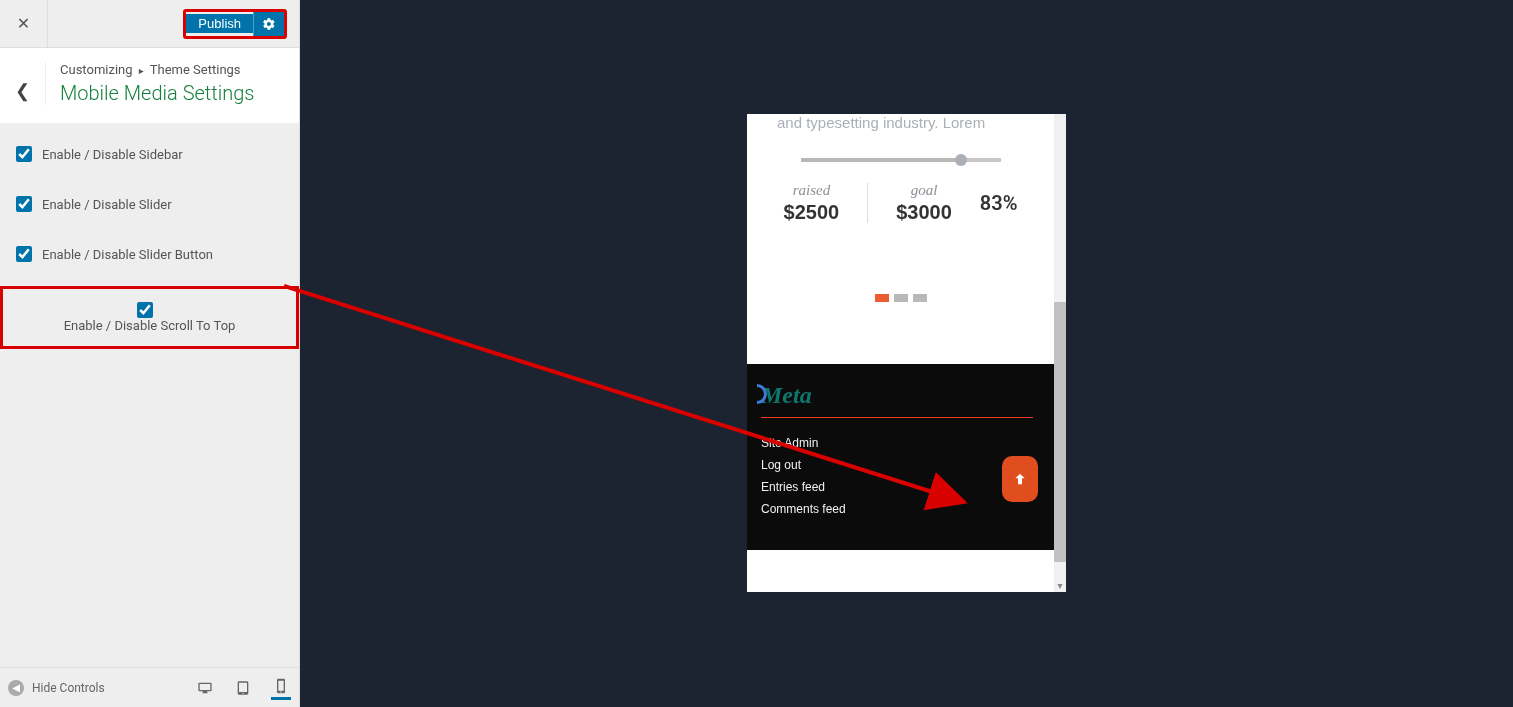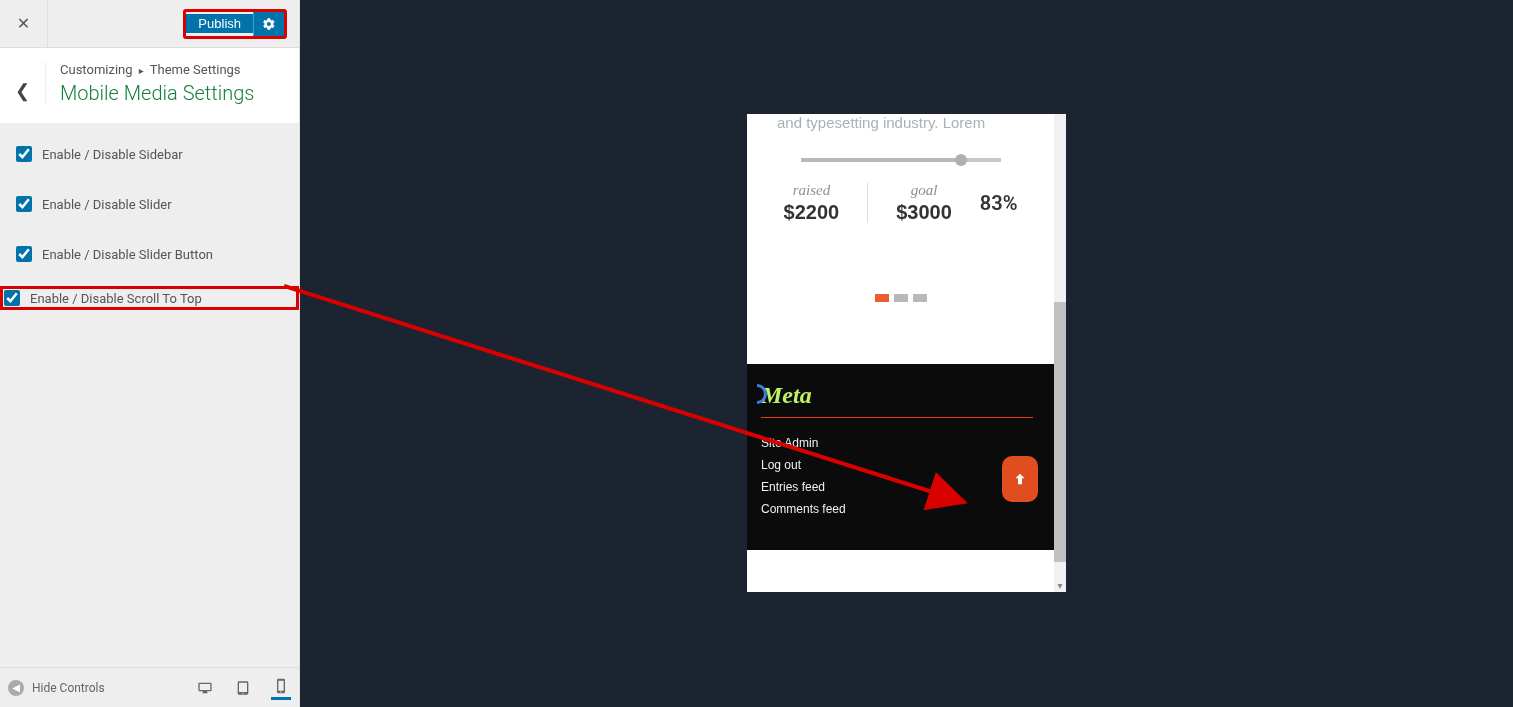--- a/index.html
+++ b/index.html
@@ -13,21 +13,21 @@
   .gear-btn { background: #0073aa; color: #fff; border: none; border-left: 1px solid rgba(255,255,255,0.3); padding: 5px 8px; cursor: pointer; display: flex; align-items: center; justify-content: center; }
   .gear-btn svg { width: 14px; height: 14px; fill: #fff; }
   .nav-head { display: flex; align-items: flex-start; padding: 14px 14px 18px 0; border-bottom: 1px solid #eee; }
   .back-btn { width: 46px; display: flex; align-items: center; justify-content: center; cursor: pointer; color: #444; padding-top: 14px; font-size: 18px; border-right: 1px solid #eee; align-self: stretch; margin-right: 14px; }
   .crumbs { font-size: 13px; color: #555; }
   .crumbs .arrow { margin: 0 3px; font-size: 10px; }
   .section-title { font-size: 20px; color: #15803d; font-weight: 300; margin-top: 4px; }
   .options { flex: 1; background: #eee; padding: 12px 0; }
   .opt { display: flex; align-items: center; padding: 10px 16px; font-size: 13px; color: #555; cursor: pointer; margin-bottom: 14px; }
   .opt input { margin-right: 10px; width: 16px; height: 16px; accent-color: #0073aa; }
-  .opt.highlight { outline: 3px solid #d90000; outline-offset: -3px; padding: 4px; margin: 0 0 0 0; }
+  .opt.highlight { outline: 3px solid #d90000; outline-offset: -3px; padding: 16px; margin: 0 0 0 0; flex-direction: column; }
   .footer-bar { height: 40px; border-top: 1px solid #ddd; background: #eee; display: flex; align-items: center; justify-content: space-between; padding: 0 8px; }
   .hide-controls { display: flex; align-items: center; font-size: 12px; color: #666; cursor: pointer; }
   .hide-controls .circ { width: 16px; height: 16px; border-radius: 50%; background: #aaa; color: #fff; display: flex; align-items: center; justify-content: center; font-size: 10px; margin-right: 8px; }
   .devices { display: flex; gap: 18px; }
   .dev { cursor: pointer; color: #666; display: flex; align-items: center; justify-content: center; width: 20px; height: 24px; }
   .dev.active { border-bottom: 3px solid #0073aa; }
   .dev svg { width: 16px; height: 16px; fill: #666; }
 
   .preview-area { flex: 1; position: relative; display: flex; align-items: flex-start; justify-content: center; }
   .phone { width: 319px; height: 478px; background: #fff; margin-top: 114px; position: relative; overflow: hidden; }
@@ -43,21 +43,21 @@
   .stats { display: flex; justify-content: center; gap: 28px; margin-top: 20px; align-items: flex-start; }
   .stat { text-align: center; }
   .stat .lbl { font-style: italic; color: #8b9096; font-size: 15px; font-family: Georgia, serif; }
   .stat .val { color: #333; font-weight: 600; font-size: 20px; margin-top: 2px; font-family: "Segoe UI Semibold", sans-serif; }
   .stat.pct { color: #333; font-weight: 600; font-size: 20px; align-self: center; }
   .divider { width: 1px; height: 40px; background: #ddd; align-self: center; }
   .dots { display: flex; justify-content: center; gap: 5px; margin-top: 70px; }
   .dot { width: 14px; height: 8px; background: #b8b8b8; }
   .dot.active { background: #ec5b31; }
   .meta-foot { background: #0b0b0b; margin-top: 62px; padding: 18px 14px 30px; position: relative; }
-  .meta-title { color: #bef264; font-family: Georgia, "Times New Roman", serif; font-style: italic; font-size: 24px; font-weight: bold; position: relative; }
+  .meta-title { color: #0f766e; font-family: Georgia, "Times New Roman", serif; font-style: italic; font-size: 24px; font-weight: bold; position: relative; }
   .meta-title .circ-half { position: absolute; left: -14px; top: 2px; width: 20px; height: 20px; border-radius: 50%; border: 3px solid #3b7dd8; background: transparent; clip-path: inset(0 0 0 50%); }
   .meta-hr { width: 272px; height: 1px; background: #ec3c1b; margin: 8px 0 14px; }
   .meta-links { list-style: none; }
   .meta-links li { color: #f0f0f0; font-size: 12px; padding: 4px 0; font-weight: 500; font-family: "Segoe UI", sans-serif; }
   .scroll-top { position: absolute; right: 16px; bottom: 48px; width: 36px; height: 46px; background: #e04e1f; border-radius: 10px; display: flex; align-items: center; justify-content: center; cursor: pointer; }
   .scroll-top svg { width: 16px; height: 20px; fill: #fff; }
 
   .annot { position: absolute; pointer-events: none; }
 </style>
 </head>
@@ -146,21 +146,21 @@
       <div class="lorem">
         <div class="line1">and typesetting industry. Lorem</div>
       </div>
       <div class="slider-track">
         <div class="slider-fill"></div>
         <div class="slider-thumb"></div>
       </div>
       <div class="stats">
         <div class="stat">
           <div class="lbl">raised</div>
-          <div class="val">$2200</div>
+          <div class="val">$2500</div>
         </div>
         <div class="divider"></div>
         <div class="stat">
           <div class="lbl">goal</div>
           <div class="val">$3000</div>
         </div>
         <div class="stat pct">83%</div>
       </div>
       <div class="dots">
         <div class="dot active"></div>

